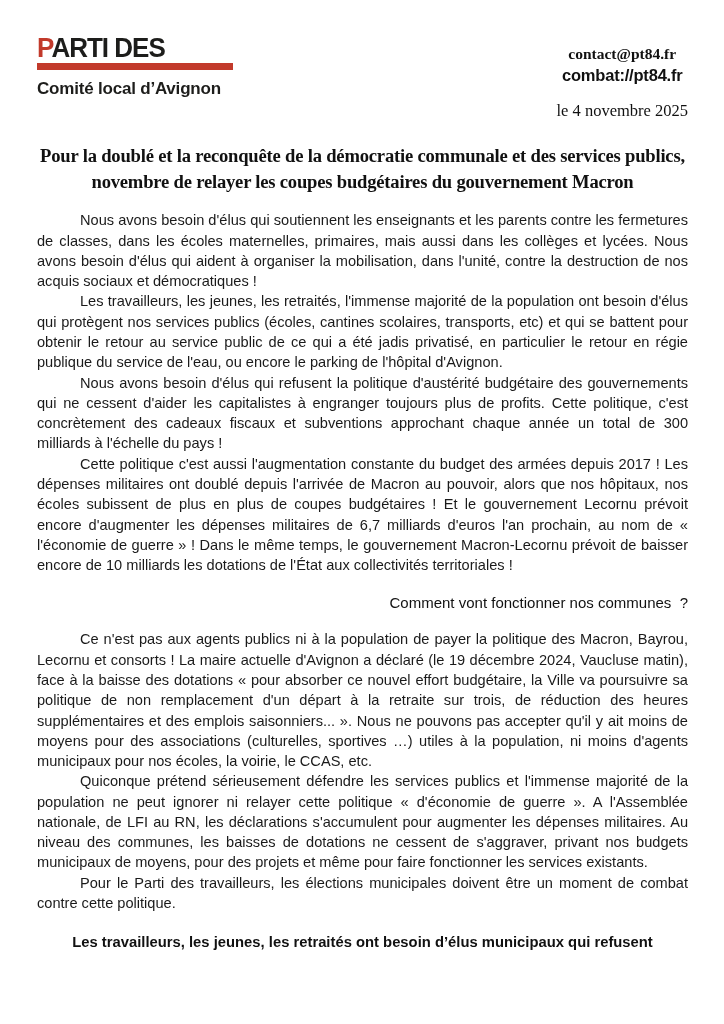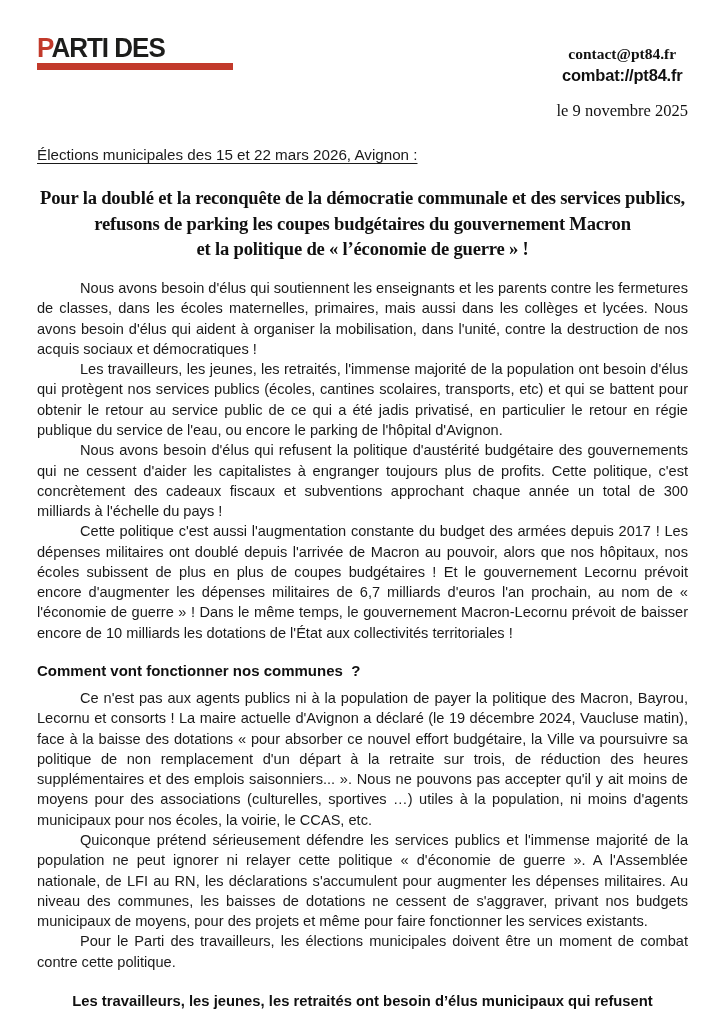--- a/index.html
+++ b/index.html
@@ -57,23 +57,23 @@
   .body-text{margin-top:16px;}
   .body-text p{
     margin:0;
     font-size:14.6px;
     line-height:1.39;
     text-align:justify;
     text-indent:43px;
     color:#1a1a1a;
   }
   .section-heading{
-    margin:19px 0 9px 0;
-    text-align:left;
-    font-weight:bold;
+    margin:19px 0 18px 0;
+    text-align:right;
+    font-weight:normal;
     font-size:15px;
     color:#111;
   }
   .closing-bold{
     margin-top:19px;
     text-align:center;
     font-weight:bold;
     font-size:14.8px;
     line-height:1.45;
     color:#111;
@@ -83,34 +83,33 @@
 <body>
 
 <div class="page">
 
   <div class="header">
     <div class="logo-block">
       <div class="logo-text">
         <div><span class="red">P</span><span>ARTI DES</span></div>
       </div>
       <div class="logo-bar"></div>
+      <div class="committee">Comité local d’Avignon</div>
     </div>
     <div class="contact-block">
       <div class="contact-email">contact@pt84.fr</div>
       <div class="contact-site">combat://pt84.fr</div>
-      <div class="contact-date">le 9 novembre 2025</div>
+      <div class="contact-date">le 4 novembre 2025</div>
     </div>
   </div>
 
-  <div class="subject">Élections municipales des 15 et 22 mars 2026, Avignon :</div>
 
   <div class="title">
     <div>Pour la doublé et la reconquête de la démocratie communale et des services publics,</div>
-    <div>refusons de parking les coupes budgétaires du gouvernement Macron</div>
-    <div>et la politique de « l’économie de guerre » !</div>
+    <div>novembre de relayer les coupes budgétaires du gouvernement Macron</div>
   </div>
 
   <div class="body-text">
     <p>Nous avons besoin d'élus qui soutiennent les enseignants et les parents contre les fermetures de classes, dans les écoles maternelles, primaires, mais aussi dans les collèges et lycées. Nous avons besoin d'élus qui aident à organiser la mobilisation, dans l'unité, contre la destruction de nos acquis sociaux et démocratiques !</p>
     <p>Les travailleurs, les jeunes, les retraités, l'immense majorité de la population ont besoin d'élus qui protègent nos services publics (écoles, cantines scolaires, transports, etc) et qui se battent pour obtenir le retour au service public de ce qui a été jadis privatisé, en particulier le retour en régie publique du service de l'eau, ou encore le parking de l'hôpital d'Avignon.</p>
     <p>Nous avons besoin d'élus qui refusent la politique d'austérité budgétaire des gouvernements qui ne cessent d'aider les capitalistes à engranger toujours plus de profits. Cette politique, c'est concrètement des cadeaux fiscaux et subventions approchant chaque année un total de 300 milliards à l'échelle du pays !</p>
     <p>Cette politique c'est aussi l'augmentation constante du budget des armées depuis 2017 ! Les dépenses militaires ont doublé depuis l'arrivée de Macron au pouvoir, alors que nos hôpitaux, nos écoles subissent de plus en plus de coupes budgétaires ! Et le gouvernement Lecornu prévoit encore d'augmenter les dépenses militaires de 6,7 milliards d'euros l'an prochain, au nom de « l'économie de guerre » ! Dans le même temps, le gouvernement Macron-Lecornu prévoit de baisser encore de 10 milliards les dotations de l'État aux collectivités territoriales !</p>
 
     <div class="section-heading">Comment vont fonctionner nos communes&nbsp; ?</div>
 

